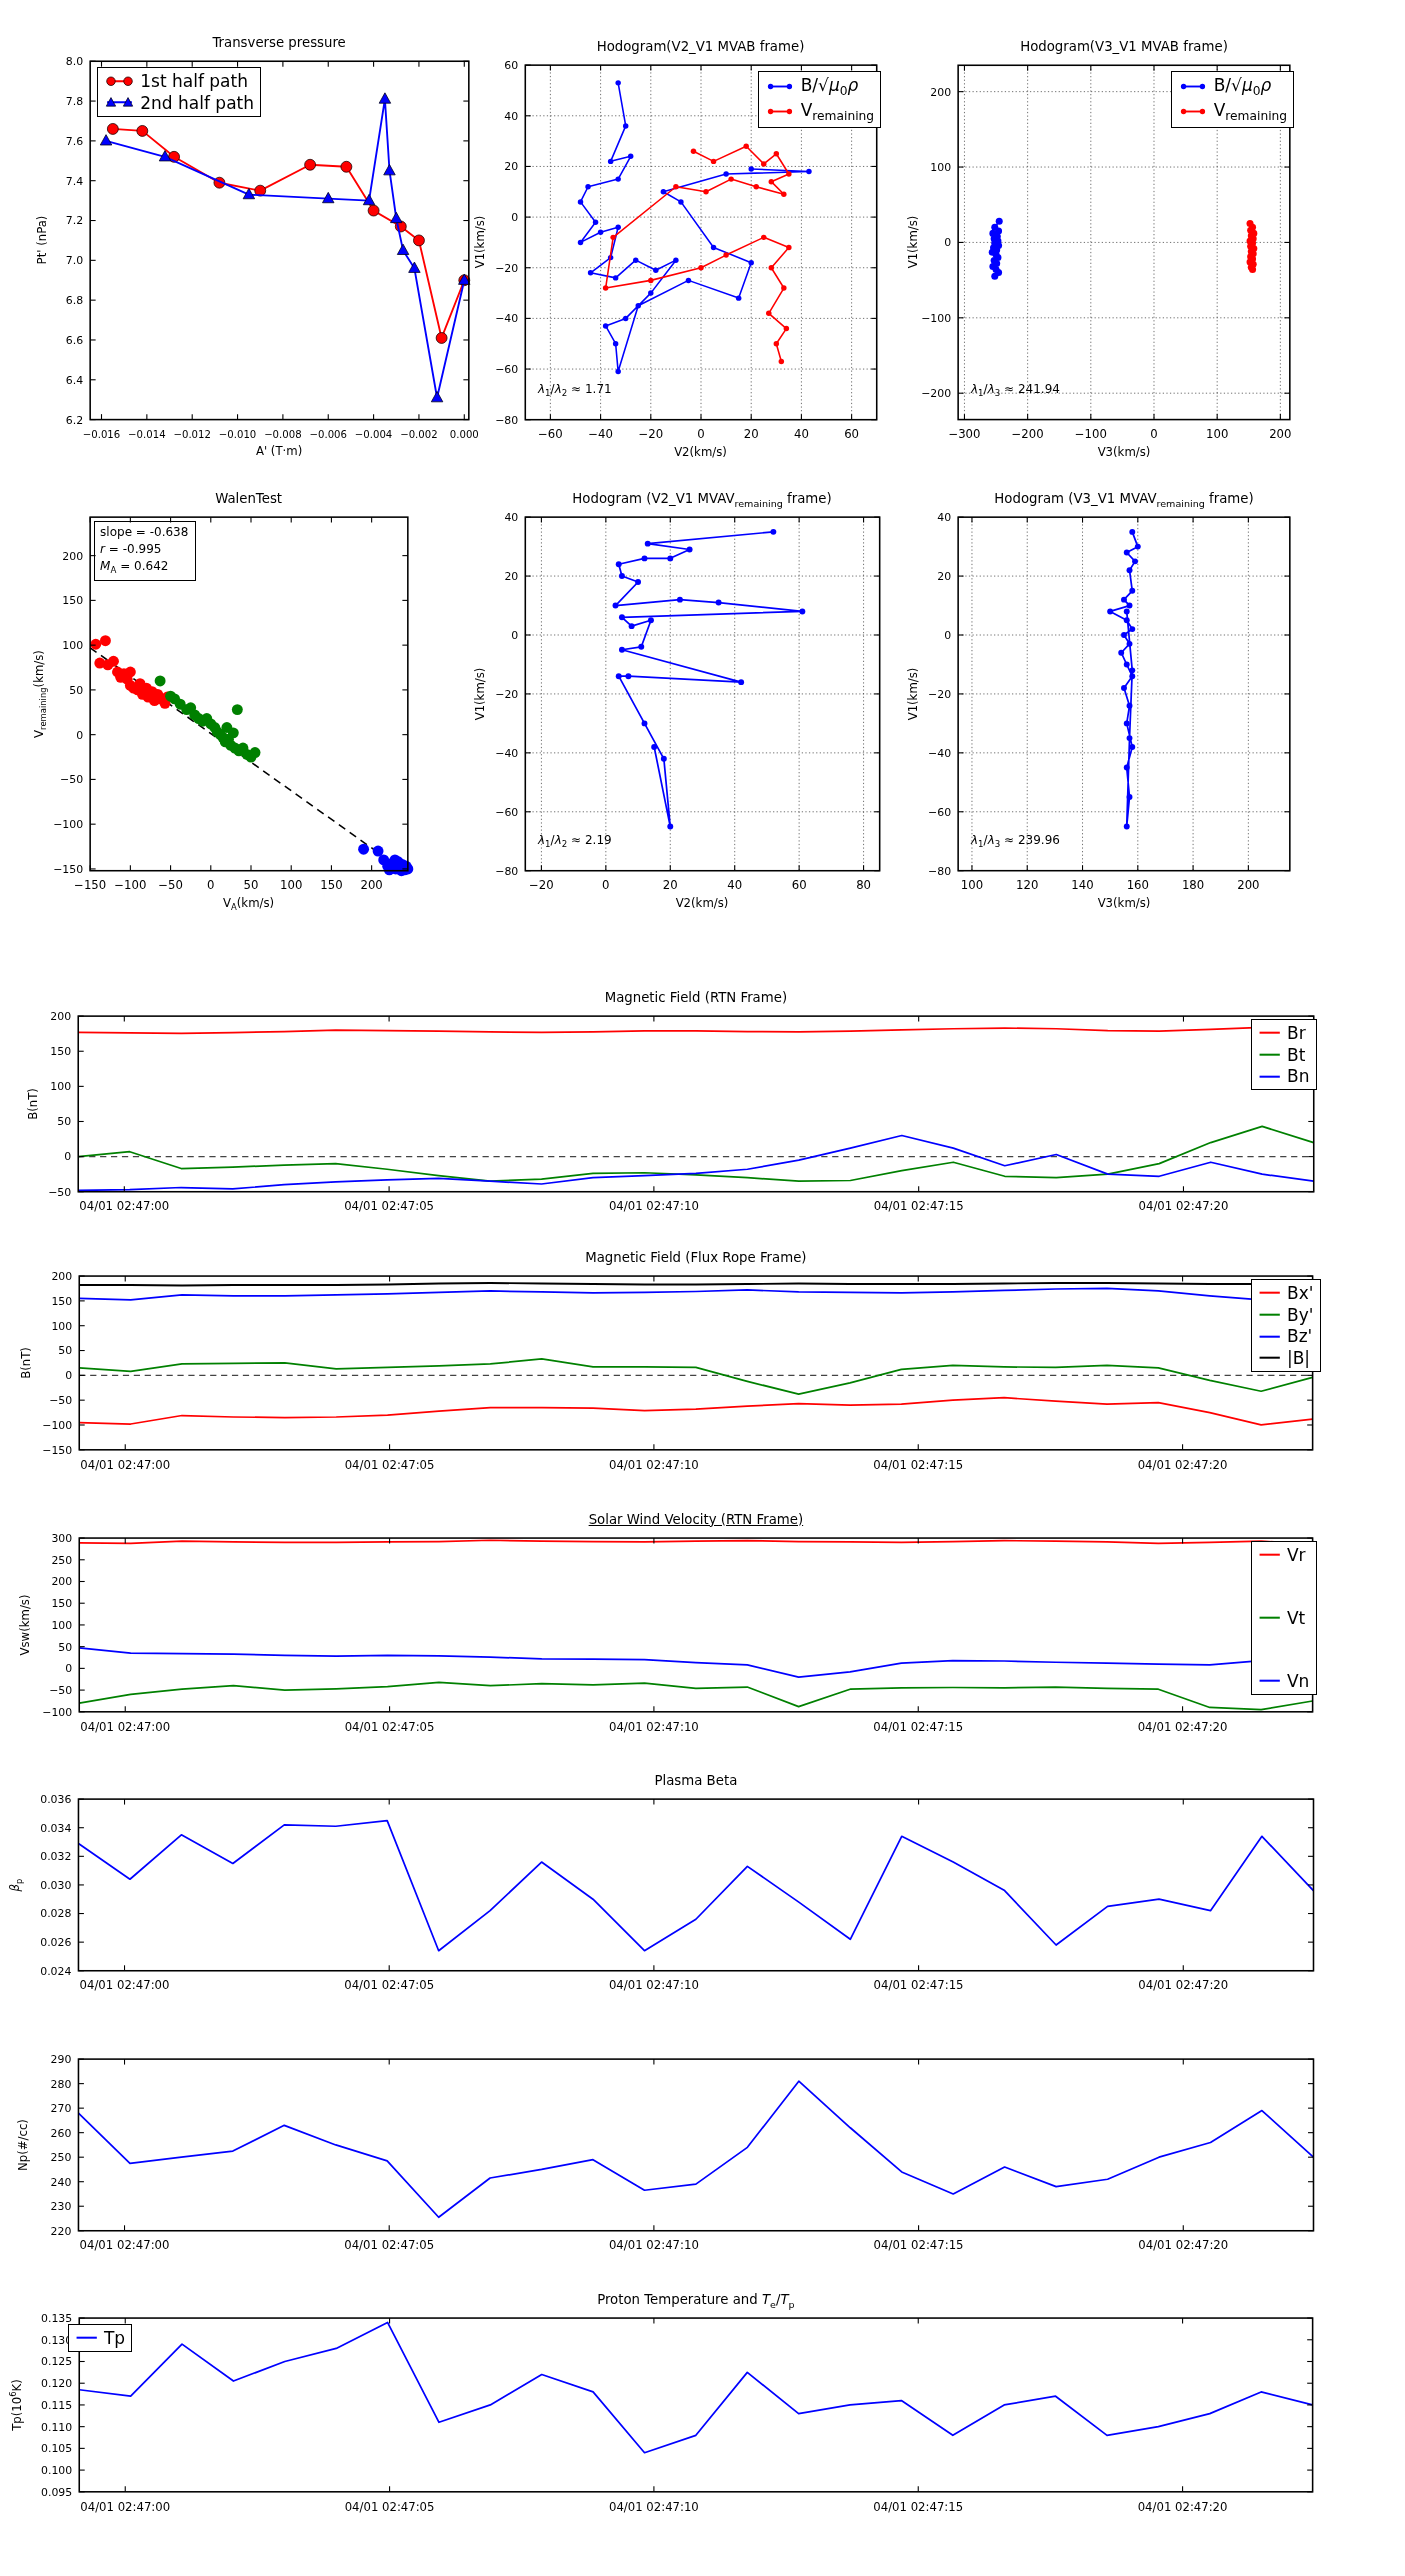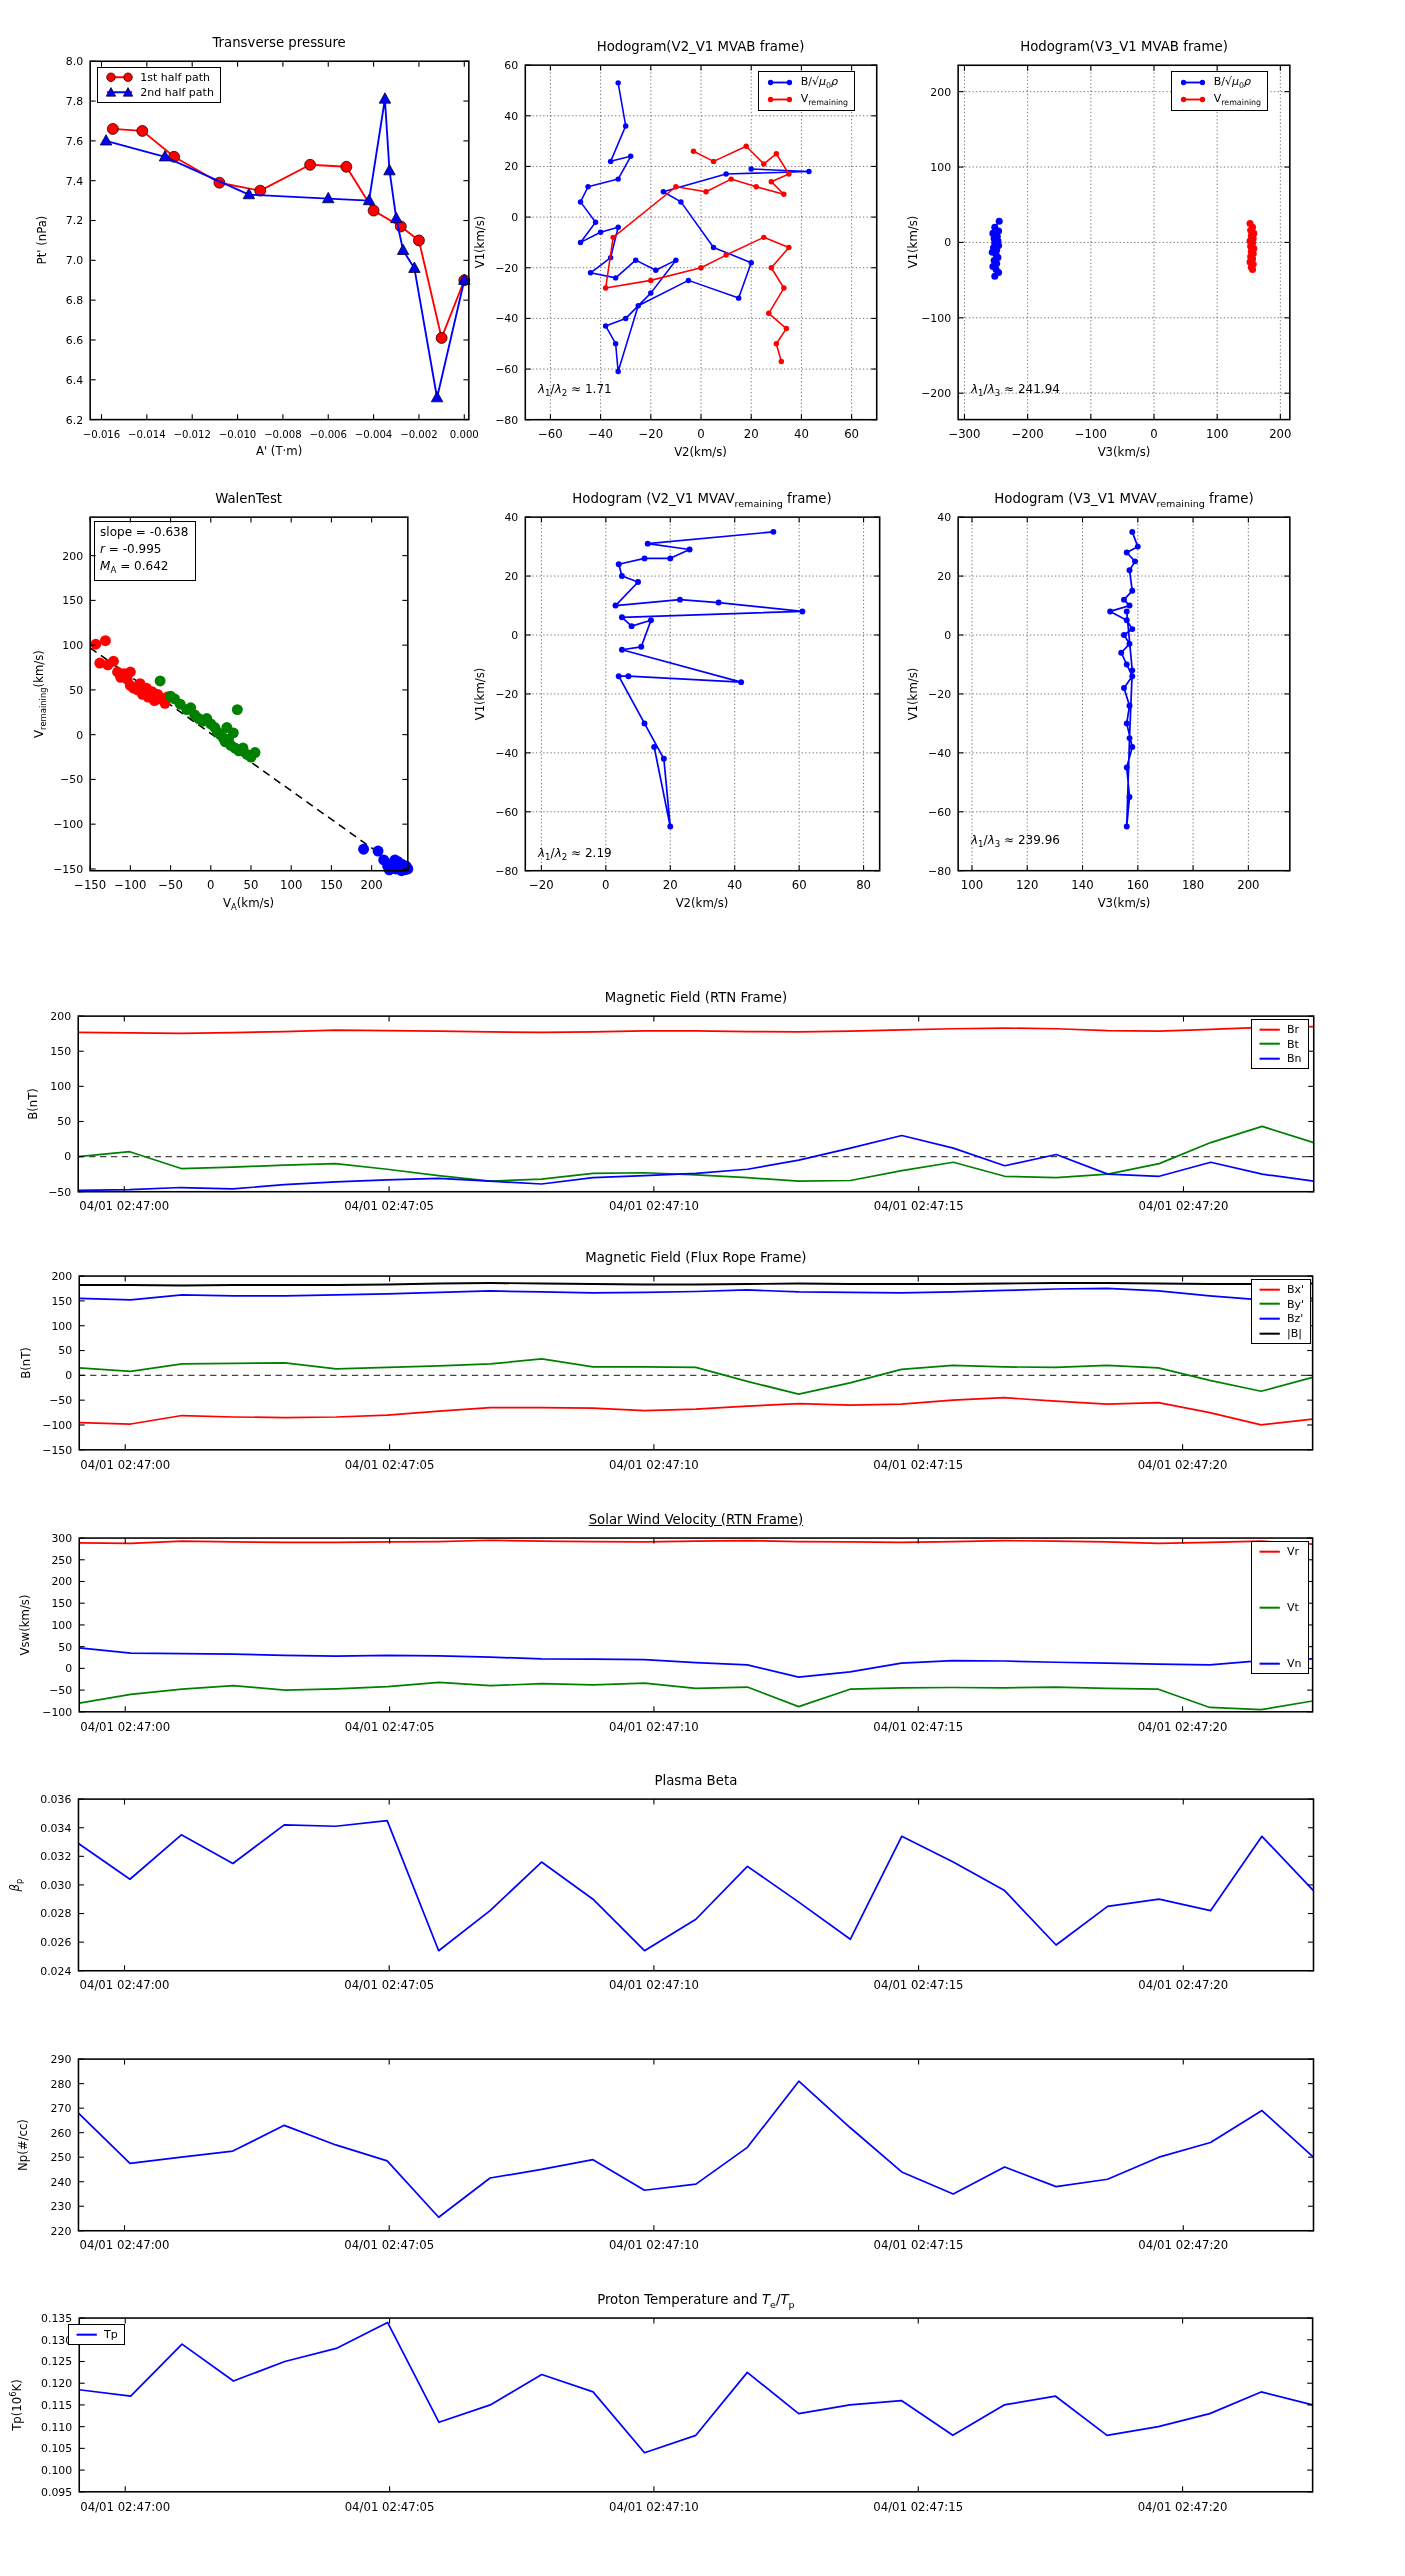--- a/index.html
+++ b/index.html
@@ -10,21 +10,21 @@
   section.plot-region{position:absolute;}
   .plot-svg{position:absolute;left:0;top:0;}
   .plot-title{position:absolute;text-align:center;font-size:13.3px;white-space:nowrap;}
   .axis-xlabel{position:absolute;text-align:center;font-size:11.7px;white-space:nowrap;}
   .axis-ylabel{position:absolute;font-size:11.7px;white-space:nowrap;}
   .annotation{position:absolute;font-size:12px;white-space:nowrap;}
   .stats-box{position:absolute;border:1.2px solid #000;background:#fff;padding:2.3px 7px 3.9px 5.5px;
              font-size:12px;line-height:1.4;white-space:nowrap;}
   .legend{position:absolute;border:1.2px solid #000;background:#fff;padding:3.1px 6.2px;
           display:inline-flex;flex-direction:column;gap:1.6px;}
-  .legend-entry{display:flex;align-items:center;gap:5.5px;font-size:11px;white-space:nowrap;}
+  .legend-entry{display:flex;align-items:center;gap:5.5px;font-size:17px;white-space:nowrap;}
   .legend-entry svg{flex:0 0 auto;display:block;}
   .mi{font-style:italic;}
   sub{font-size:72%;}
   sup{font-size:72%;}
 </style>
 </head>
 <body>
 
 <section class="plot-region" style="left: 15.6px; top: 26px; width: 470px; height: 439px;">
   <div class="plot-title" style="left: 74px; width: 379px; top: 8.6px;">Transverse pressure</div>
@@ -523,21 +523,21 @@
       <line x1="95" y1="94.31392405063292" x2="102" y2="94.31392405063292" stroke="#000" stroke-width="1.4"></line>
       <line x1="502" y1="94.31392405063292" x2="495" y2="94.31392405063292" stroke="#000" stroke-width="1.4"></line>
       <text x="86" y="99.31392405063292" text-anchor="end" font-size="14" fill="#000">200</text>
     </svg>
 </section>
 
 <section class="plot-region" style="left: 451px; top: 482px; width: 446px; height: 434px;">
   <div class="plot-title" style="left: 74px; width: 354px; top: 8.6px;">Hodogram (V2_V1 MVAV<sub>remaining</sub> frame)</div>
   <div class="axis-ylabel" style="left: 29px; top: 212px; transform: translate(-50%, -50%) rotate(-90deg);">V1(km/s)</div>
   <div class="axis-xlabel" style="left: 74px; width: 354px; top: 414px;">V2(km/s)</div>
-  <div class="annotation" style="left: 87px; top: 364px;"><span class="mi">λ</span><sub>1</sub>/<span class="mi">λ</span><sub>2</sub> ≈ 2.19</div>
+  <div class="annotation" style="left: 87px; top: 351px;"><span class="mi">λ</span><sub>1</sub>/<span class="mi">λ</span><sub>2</sub> ≈ 2.19</div>
   <svg class="plot-svg" width="446" height="434" viewBox="0 0 571 556">
       <line x1="115.63636363636364" y1="45" x2="115.63636363636364" y2="498" stroke="#333" stroke-width="0.9" stroke-dasharray="1.6,3"></line>
       <line x1="198.1818181818182" y1="45" x2="198.1818181818182" y2="498" stroke="#333" stroke-width="0.9" stroke-dasharray="1.6,3"></line>
       <line x1="280.72727272727275" y1="45" x2="280.72727272727275" y2="498" stroke="#333" stroke-width="0.9" stroke-dasharray="1.6,3"></line>
       <line x1="363.2727272727273" y1="45" x2="363.2727272727273" y2="498" stroke="#333" stroke-width="0.9" stroke-dasharray="1.6,3"></line>
       <line x1="445.8181818181818" y1="45" x2="445.8181818181818" y2="498" stroke="#333" stroke-width="0.9" stroke-dasharray="1.6,3"></line>
       <line x1="528.3636363636364" y1="45" x2="528.3636363636364" y2="498" stroke="#333" stroke-width="0.9" stroke-dasharray="1.6,3"></line>
       <line x1="95" y1="422.5" x2="549" y2="422.5" stroke="#333" stroke-width="0.9" stroke-dasharray="1.6,3"></line>
       <line x1="95" y1="347" x2="549" y2="347" stroke="#333" stroke-width="0.9" stroke-dasharray="1.6,3"></line>
       <line x1="95" y1="271.5" x2="549" y2="271.5" stroke="#333" stroke-width="0.9" stroke-dasharray="1.6,3"></line>

